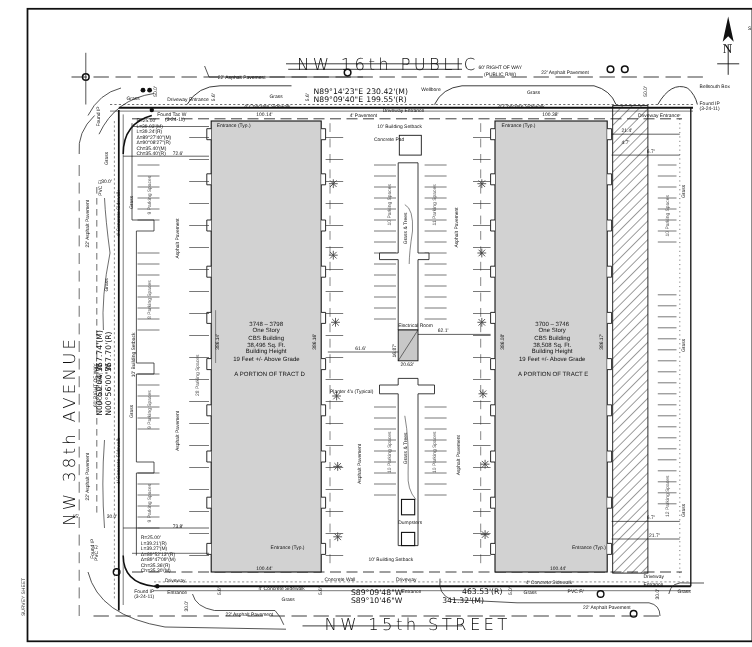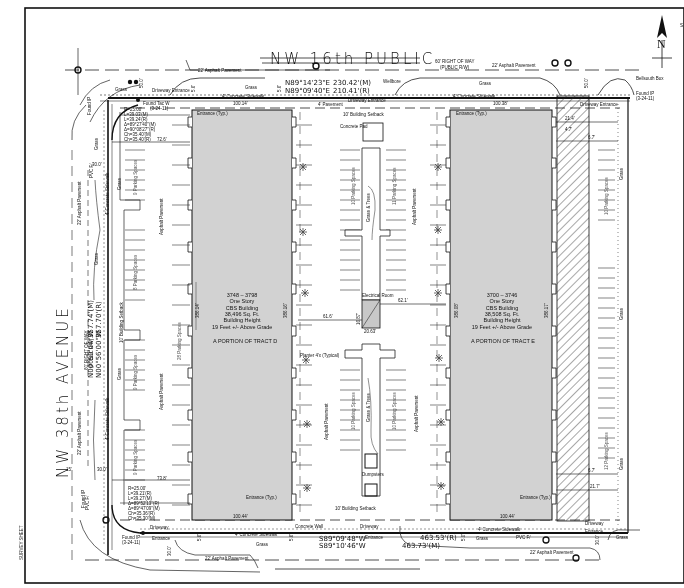--- a/index.html
+++ b/index.html
@@ -409,35 +409,36 @@
   <g>
     <polygon points="662,15 657,38 662,33 667,38" fill="#111"></polygon>
     <line x1="662" y1="40" x2="662" y2="68" stroke="#111" stroke-width="0.8"></line>
     <line x1="652" y1="58" x2="672" y2="58" stroke="#111" stroke-width="0.8"></line>
   </g>
 
   <line x1="196" y1="282" x2="196" y2="330" stroke="#111" stroke-width="0.4"></line>
 </svg>
 
 <div class="t street" style="left:270px;top:52px;">NW 16th PUBLIC</div>
+<div class="t street" style="left:295px;top:561px;">NW 15th STREET</div>
 <div class="t street vert" style="left:56px;top:478px;transform:rotate(-90deg);">NW 38th AVENUE</div>
 
 <div class="t tiny" style="left:435px;top:60px;">60' RIGHT OF WAY</div>
 <div class="t tiny" style="left:440px;top:66px;">(PUBLIC R/W)</div>
 <div class="t tiny" style="left:198px;top:69px;">22' Asphalt Pavement</div>
 <div class="t tiny" style="left:492px;top:64px;">22' Asphalt Pavement</div>
 <div class="t tiny" style="left:383px;top:80px;">Wellbore</div>
 <div class="t tiny" style="left:636px;top:77px;">Bellsouth Box</div>
 <div class="t tiny" style="left:636px;top:92px;">Found IP</div>
 <div class="t tiny" style="left:636px;top:97px;">(3-24-11)</div>
 
 <div class="t bear" style="left:285px;top:80px;">N89°14'23"E</div>
 <div class="t bear" style="left:285px;top:88px;">N89°09'40"E</div>
 <div class="t bear" style="left:333px;top:80px;">230.42'(M)</div>
-<div class="t bear" style="left:333px;top:88px;">210.41'(R)</div>
+<div class="t bear" style="left:333px;top:88px;">199.55'(R)</div>
 
 <div class="t tiny" style="left:222px;top:95px;">4' Concrete Sidewalk</div>
 <div class="t tiny" style="left:453px;top:95px;">4' Concrete Sidewalk</div>
 <div class="t tiny" style="left:245px;top:86px;">Grass</div>
 <div class="t tiny" style="left:479px;top:82px;">Grass</div>
 <div class="t tiny" style="left:115px;top:88px;">Grass</div>
 <div class="t tiny" style="left:152px;top:89px;">Driveway Entrance</div>
 <div class="t tiny" style="left:348px;top:99px;">Driveway Entrance</div>
 <div class="t tiny" style="left:580px;top:103px;">Driveway Entrance</div>
 <div class="t tiny" style="left:318px;top:103px;">4' Pavement</div>
@@ -562,21 +563,21 @@
 <div class="t tiny" style="left:205px;top:557px;">22' Asphalt Pavement</div>
 <div class="t tiny" style="left:530px;top:551px;">22' Asphalt Pavement</div>
 <div class="t tiny" style="left:360px;top:525px;">Driveway</div>
 <div class="t tiny" style="left:365px;top:536px;">Entrance</div>
 <div class="t tiny" style="left:516px;top:536px;">PVC F/</div>
 <div class="t tiny" style="left:585px;top:522px;">Driveway</div>
 <div class="t tiny" style="left:585px;top:530px;">Entrance</div>
 <div class="t bear" style="left:319px;top:536px;">S89°09'48"W</div>
 <div class="t bear" style="left:319px;top:543px;">S89°10'46"W</div>
 <div class="t bear" style="left:420px;top:535px;">463.53'(R)</div>
-<div class="t bear" style="left:402px;top:543px;">463.73'(M)</div>
+<div class="t bear" style="left:402px;top:543px;">341.32'(M)</div>
 
 <div class="t tiny" style="left:565px;top:117px;">21.4'</div>
 <div class="t tiny" style="left:588px;top:136px;">6.7'</div>
 <div class="t tiny" style="left:565px;top:128px;">4.7'</div>
 <div class="t tiny" style="left:588px;top:469px;">6.7'</div>
 <div class="t tiny" style="left:590px;top:485px;">21.7'</div>
 <div class="t tiny" style="left:620px;top:180px;transform:rotate(-90deg);transform-origin:left top;">Grass</div>
 <div class="t tiny" style="left:620px;top:320px;transform:rotate(-90deg);transform-origin:left top;">Grass</div>
 <div class="t tiny" style="left:620px;top:470px;transform:rotate(-90deg);transform-origin:left top;">Grass</div>
 

